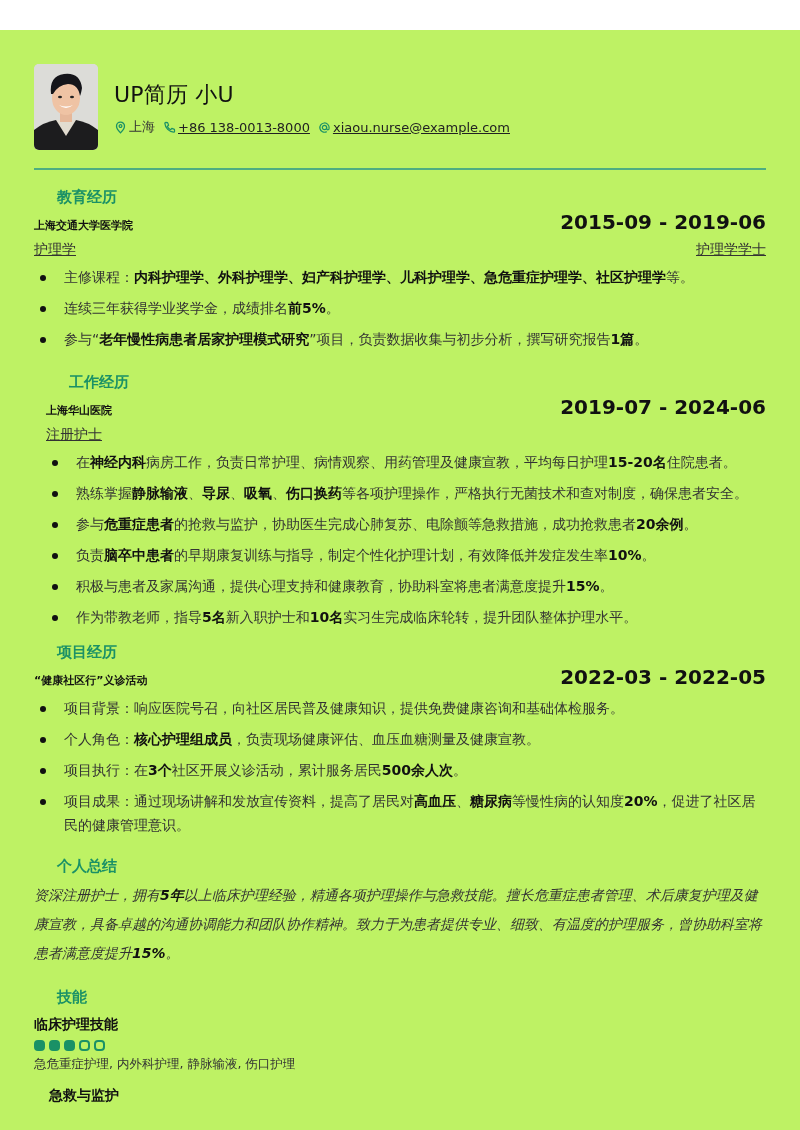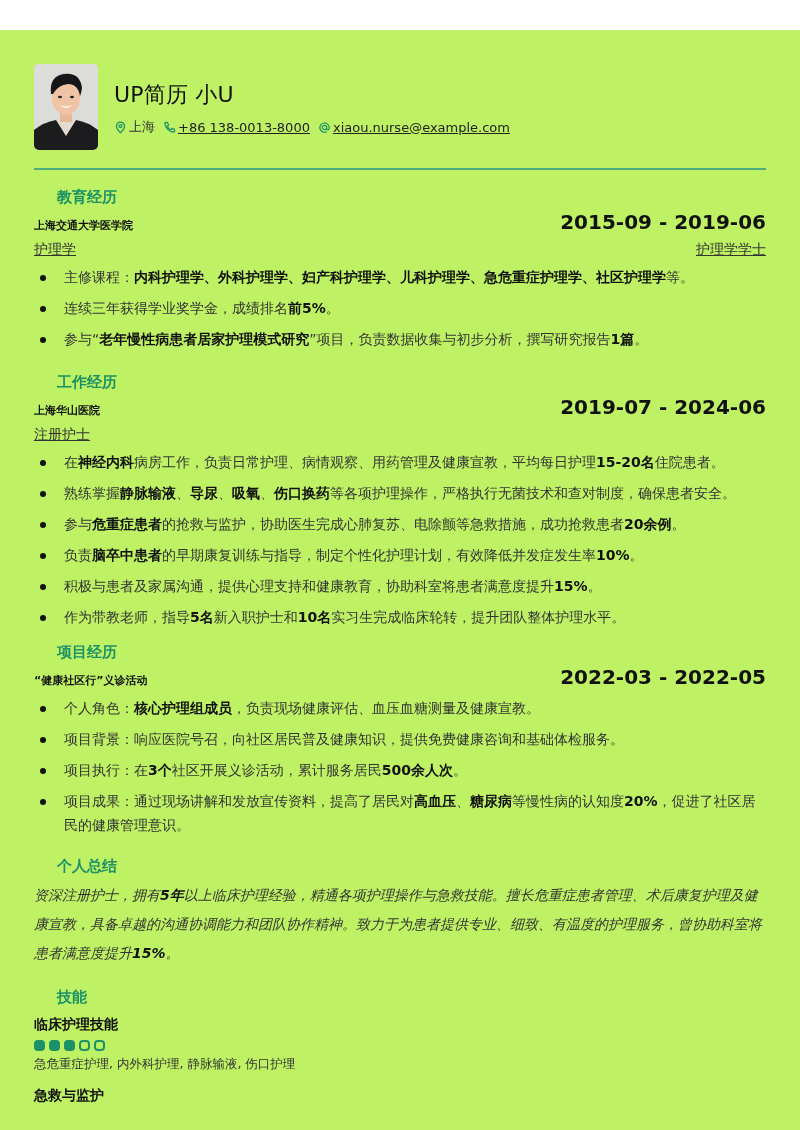--- a/index.html
+++ b/index.html
@@ -114,21 +114,21 @@
         <span class="sub">护理学</span>
         <span class="sub">护理学学士</span>
       </div>
       <ul>
           <li><span>主修课程：</span><b>内科护理学、外科护理学、妇产科护理学、儿科护理学、急危重症护理学、社区护理学</b><span>等。</span></li>
           <li><span>连续三年获得学业奖学金，成绩排名</span><b>前5%</b><span>。</span></li>
           <li><span>参与“</span><b>老年慢性病患者居家护理模式研究</b><span>”项目，负责数据收集与初步分析，撰写研究报告</span><b>1篇</b><span>。</span></li>
         </ul>
     </div>
 
-    <div class="section" style="margin-top:20px;">
+    <div class="section" style="margin-top:20px;margin-left:12px;">
       <div class="sec-title">工作经历</div>
       <div class="row">
         <span class="org">上海华山医院</span>
         <span class="date">2019-07 - 2024-06</span>
       </div>
       <div class="sub">注册护士</div>
       <ul>
           <li><span>在</span><b>神经内科</b><span>病房工作，负责日常护理、病情观察、用药管理及健康宣教，平均每日护理</span><b>15-20名</b><span>住院患者。</span></li>
           <li><span>熟练掌握</span><b>静脉输液</b><span>、</span><b>导尿</b><span>、</span><b>吸氧</b><span>、</span><b>伤口换药</b><span>等各项护理操作，严格执行无菌技术和查对制度，确保患者安全。</span></li>
           <li><span>参与</span><b>危重症患者</b><span>的抢救与监护，协助医生完成心肺复苏、电除颤等急救措施，成功抢救患者</span><b>20余例</b><span>。</span></li>
@@ -138,22 +138,22 @@
         </ul>
     </div>
 
     <div class="section" style="margin-top:7px;">
       <div class="sec-title">项目经历</div>
       <div class="row">
         <span class="org">“健康社区行”义诊活动</span>
         <span class="date">2022-03 - 2022-05</span>
       </div>
       <ul>
+          <li><span>项目背景：响应医院号召，向社区居民普及健康知识，提供免费健康咨询和基础体检服务。</span></li>
           <li><span>个人角色：</span><b>核心护理组成员</b><span>，负责现场健康评估、血压血糖测量及健康宣教。</span></li>
-          <li><span>项目背景：响应医院号召，向社区居民普及健康知识，提供免费健康咨询和基础体检服务。</span></li>
           <li><span>项目执行：在</span><b>3个</b><span>社区开展义诊活动，累计服务居民</span><b>500余人次</b><span>。</span></li>
           <li><span>项目成果：通过现场讲解和发放宣传资料，提高了居民对</span><b>高血压</b><span>、</span><b>糖尿病</b><span>等慢性病的认知度</span><b>20%</b><span>，促进了社区居民的健康管理意识。</span></li>
         </ul>
     </div>
 
     <div class="section" style="margin-top:18px;">
       <div class="sec-title">个人总结</div>
       <div class="para"><span>资深注册护士，拥有</span><b>5年</b><span>以上临床护理经验，精通各项护理操作与急救技能。擅长危重症患者管理、术后康复护理及健康宣教，具备卓越的沟通协调能力和团队协作精神。致力于为患者提供专业、细致、有温度的护理服务，曾协助科室将患者满意度提升</span><b>15%</b><span>。</span></div>
     </div>
 
@@ -161,17 +161,17 @@
       <div class="sec-title">技能</div>
       <div class="skill-name">临床护理技能</div>
       <div class="dots">
           <span class="dot on"></span>
           <span class="dot on"></span>
           <span class="dot on"></span>
           <span class="dot"></span>
           <span class="dot"></span>
         </div>
       <div class="skill-tags">急危重症护理, 内外科护理, 静脉输液, 伤口护理</div>
-      <div class="skill-name" style="margin-top:8px;">急救与监护</div>
+      <div class="skill-name" style="margin-top:8px;margin-left:15px;">急救与监护</div>
     </div>
 
   </div>
 </div>
 
 </body></html>

